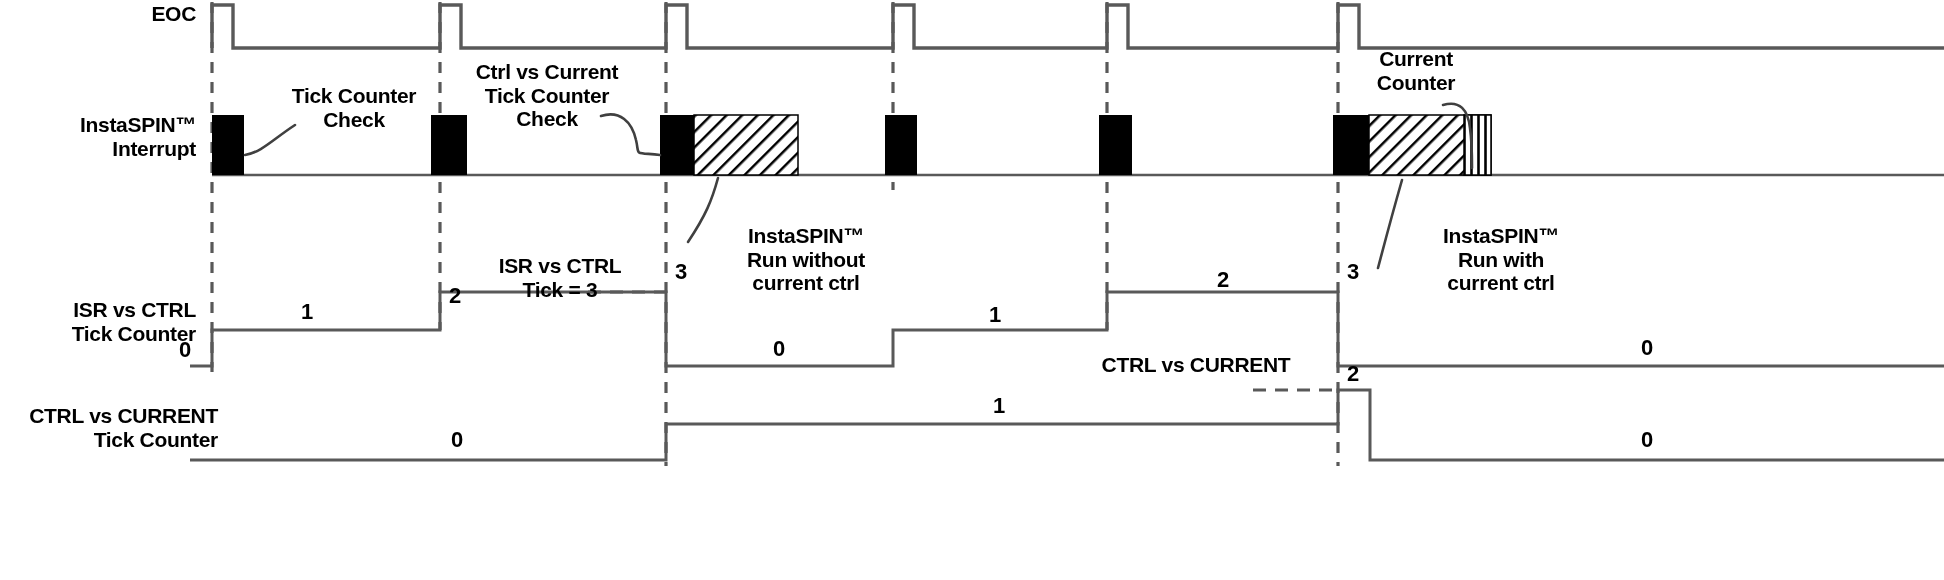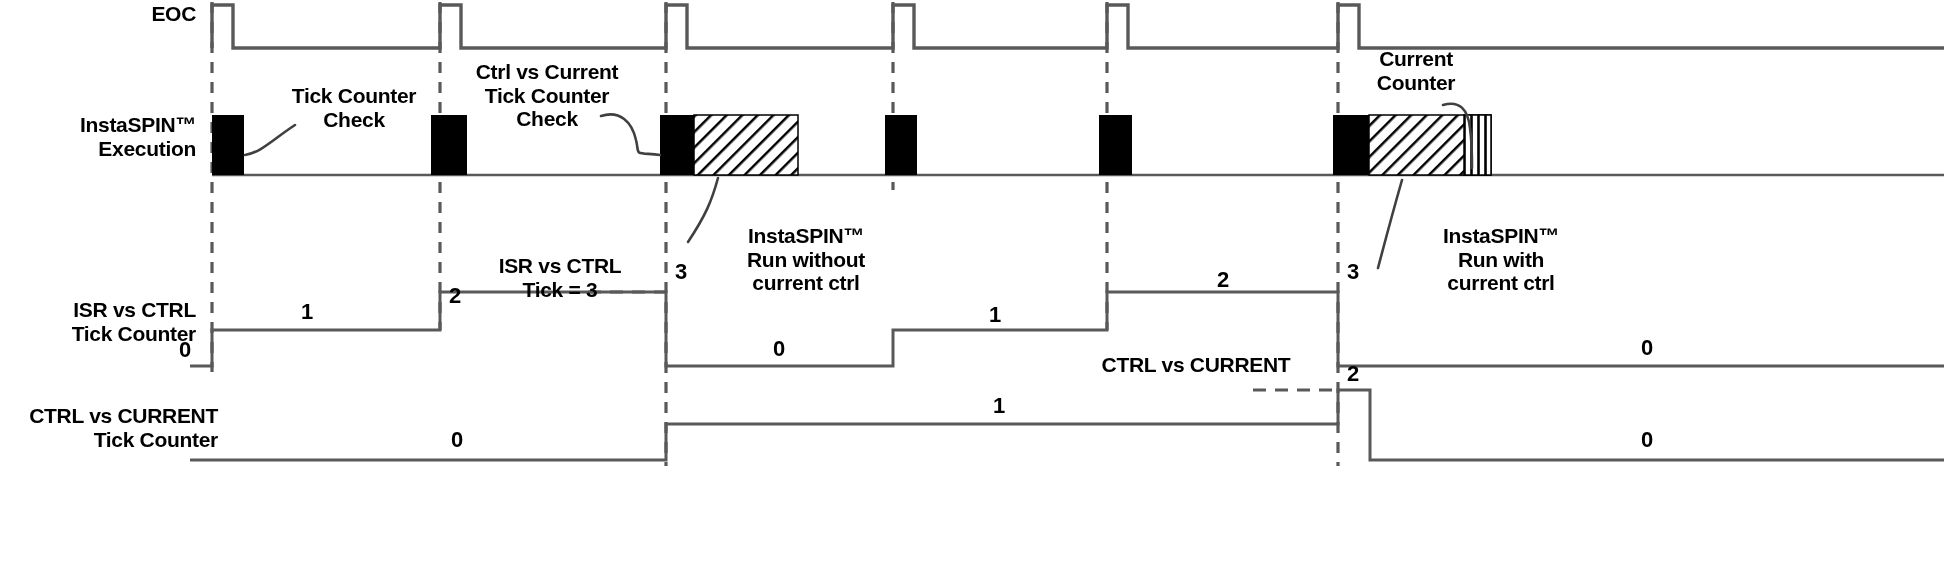--- a/index.html
+++ b/index.html
@@ -87,21 +87,21 @@
       <path d="M 1402,180 C 1394,208 1388,230 1378,268"></path>
     </g>
   </svg>
 
   <div class="lbl rowlabel" style="left:0;top:2px;width:196px;">
     <div>EOC</div>
   </div>
 
   <div class="lbl rowlabel" style="left:0;top:113px;width:196px;">
     <div>InstaSPIN™</div>
-    <div>Execution</div>
+    <div>Interrupt</div>
   </div>
 
   <div class="lbl rowlabel" style="left:0;top:298px;width:196px;">
     <div>ISR vs CTRL</div>
     <div>Tick Counter</div>
   </div>
 
   <div class="lbl rowlabel" style="left:0;top:404px;width:218px;">
     <div>CTRL vs CURRENT</div>
     <div>Tick Counter</div>

